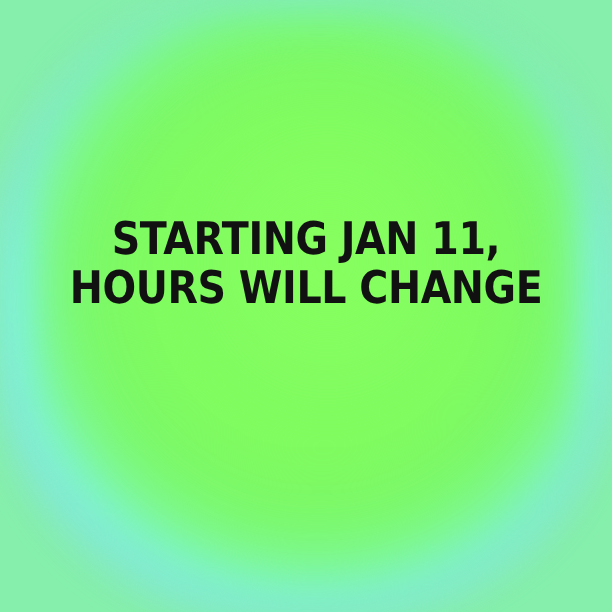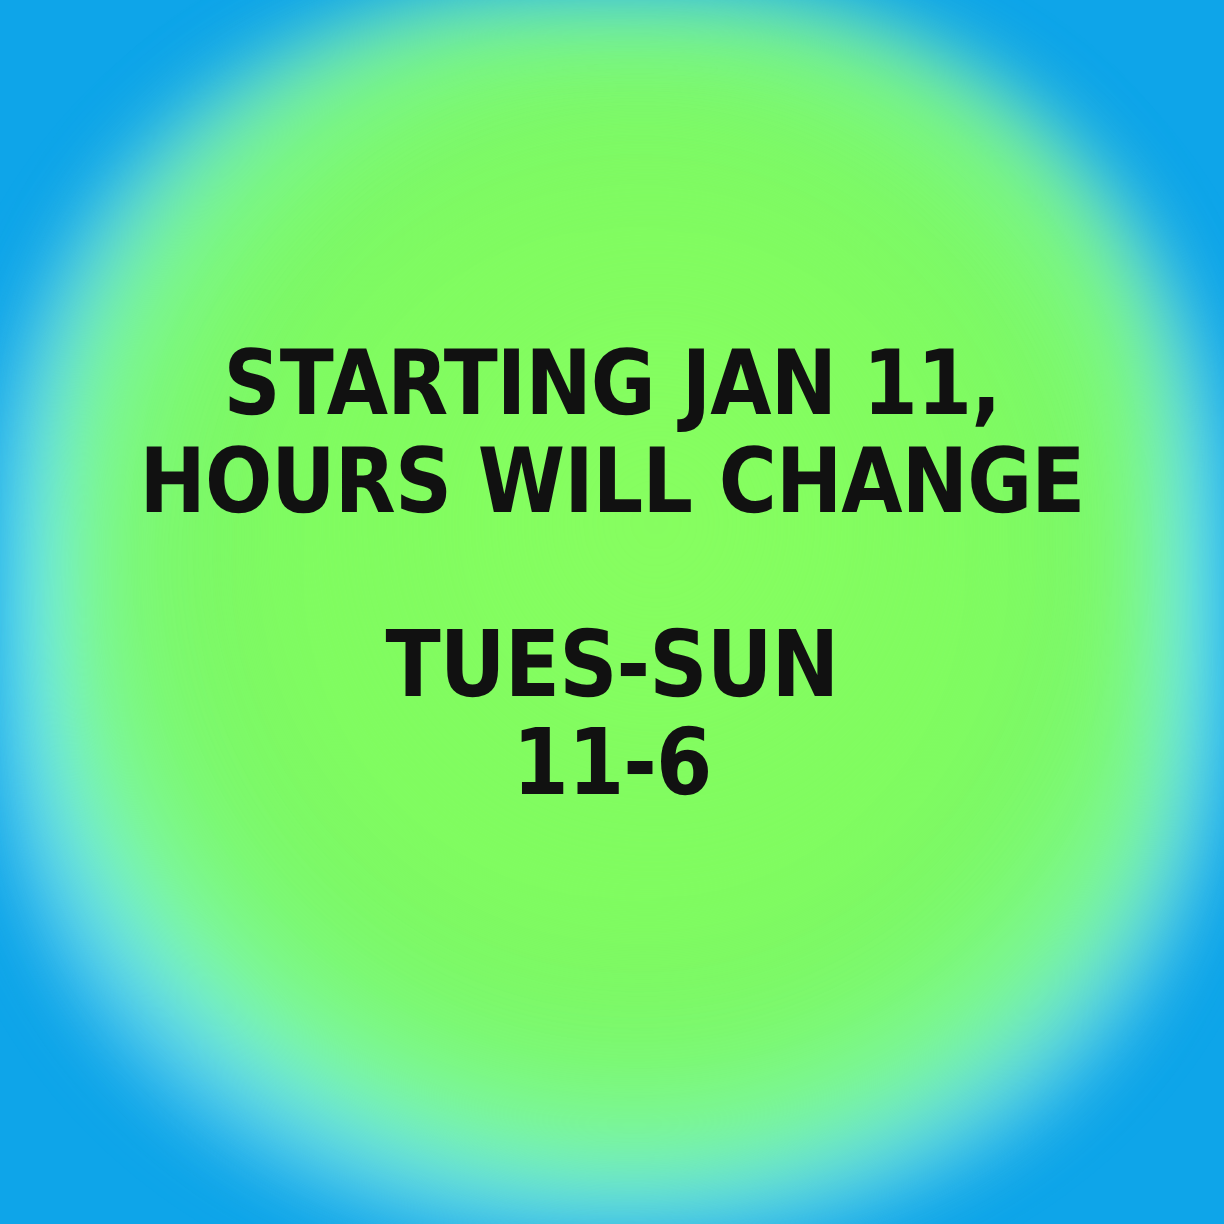--- a/index.html
+++ b/index.html
@@ -8,21 +8,21 @@
     background: #000;
   }
 
   #poster {
     position: relative;
     width: 612px;
     height: 612px;
     overflow: hidden;
     font-family: "Liberation Sans", sans-serif;
     
-    background: #0ea5e9;
+    background: #86efac;
   }
 
   
   .bg-layer {
     position: absolute;
     inset: 0;
     pointer-events: none;
   }
 
   
@@ -130,22 +130,18 @@
 
   <div class="content">
 
     <div class="block">
       <span class="line l1">STARTING JAN 11,</span>
       <span class="line l2">HOURS WILL CHANGE</span>
     </div>
 
     <div class="gap-a"></div>
 
-    <div class="block">
-      <span class="line l3">TUES-SUN</span>
-      <span class="line l4">11-6</span>
-    </div>
 
     <div class="gap-b"></div>
 
 
   </div>
 </div>
 
 </body></html>

